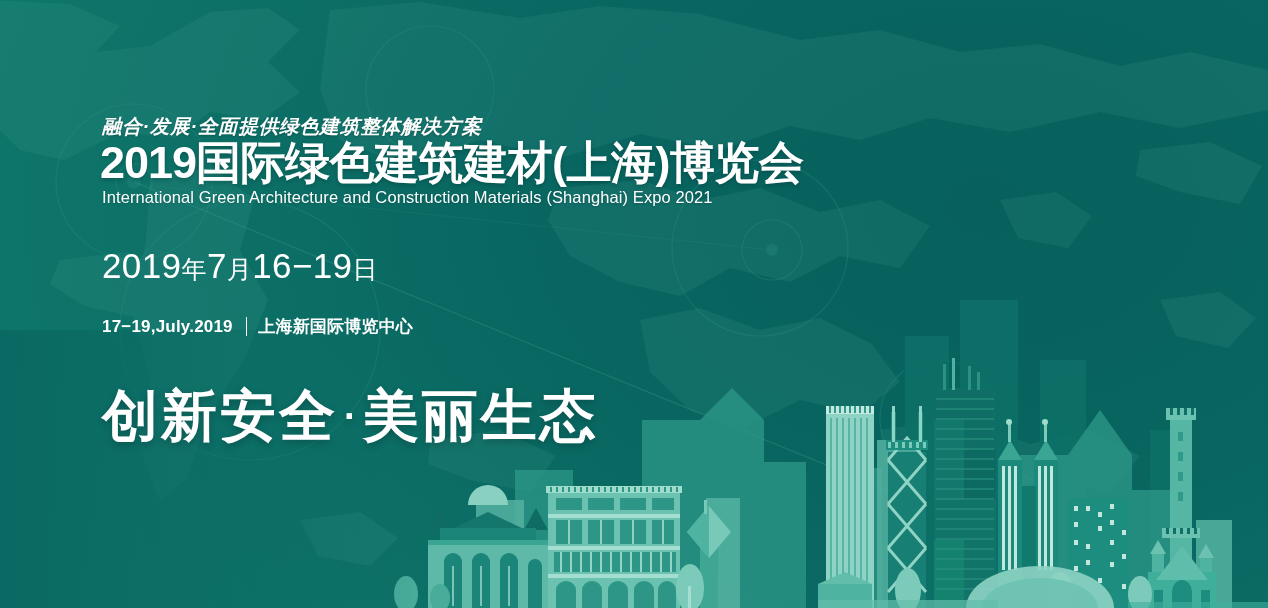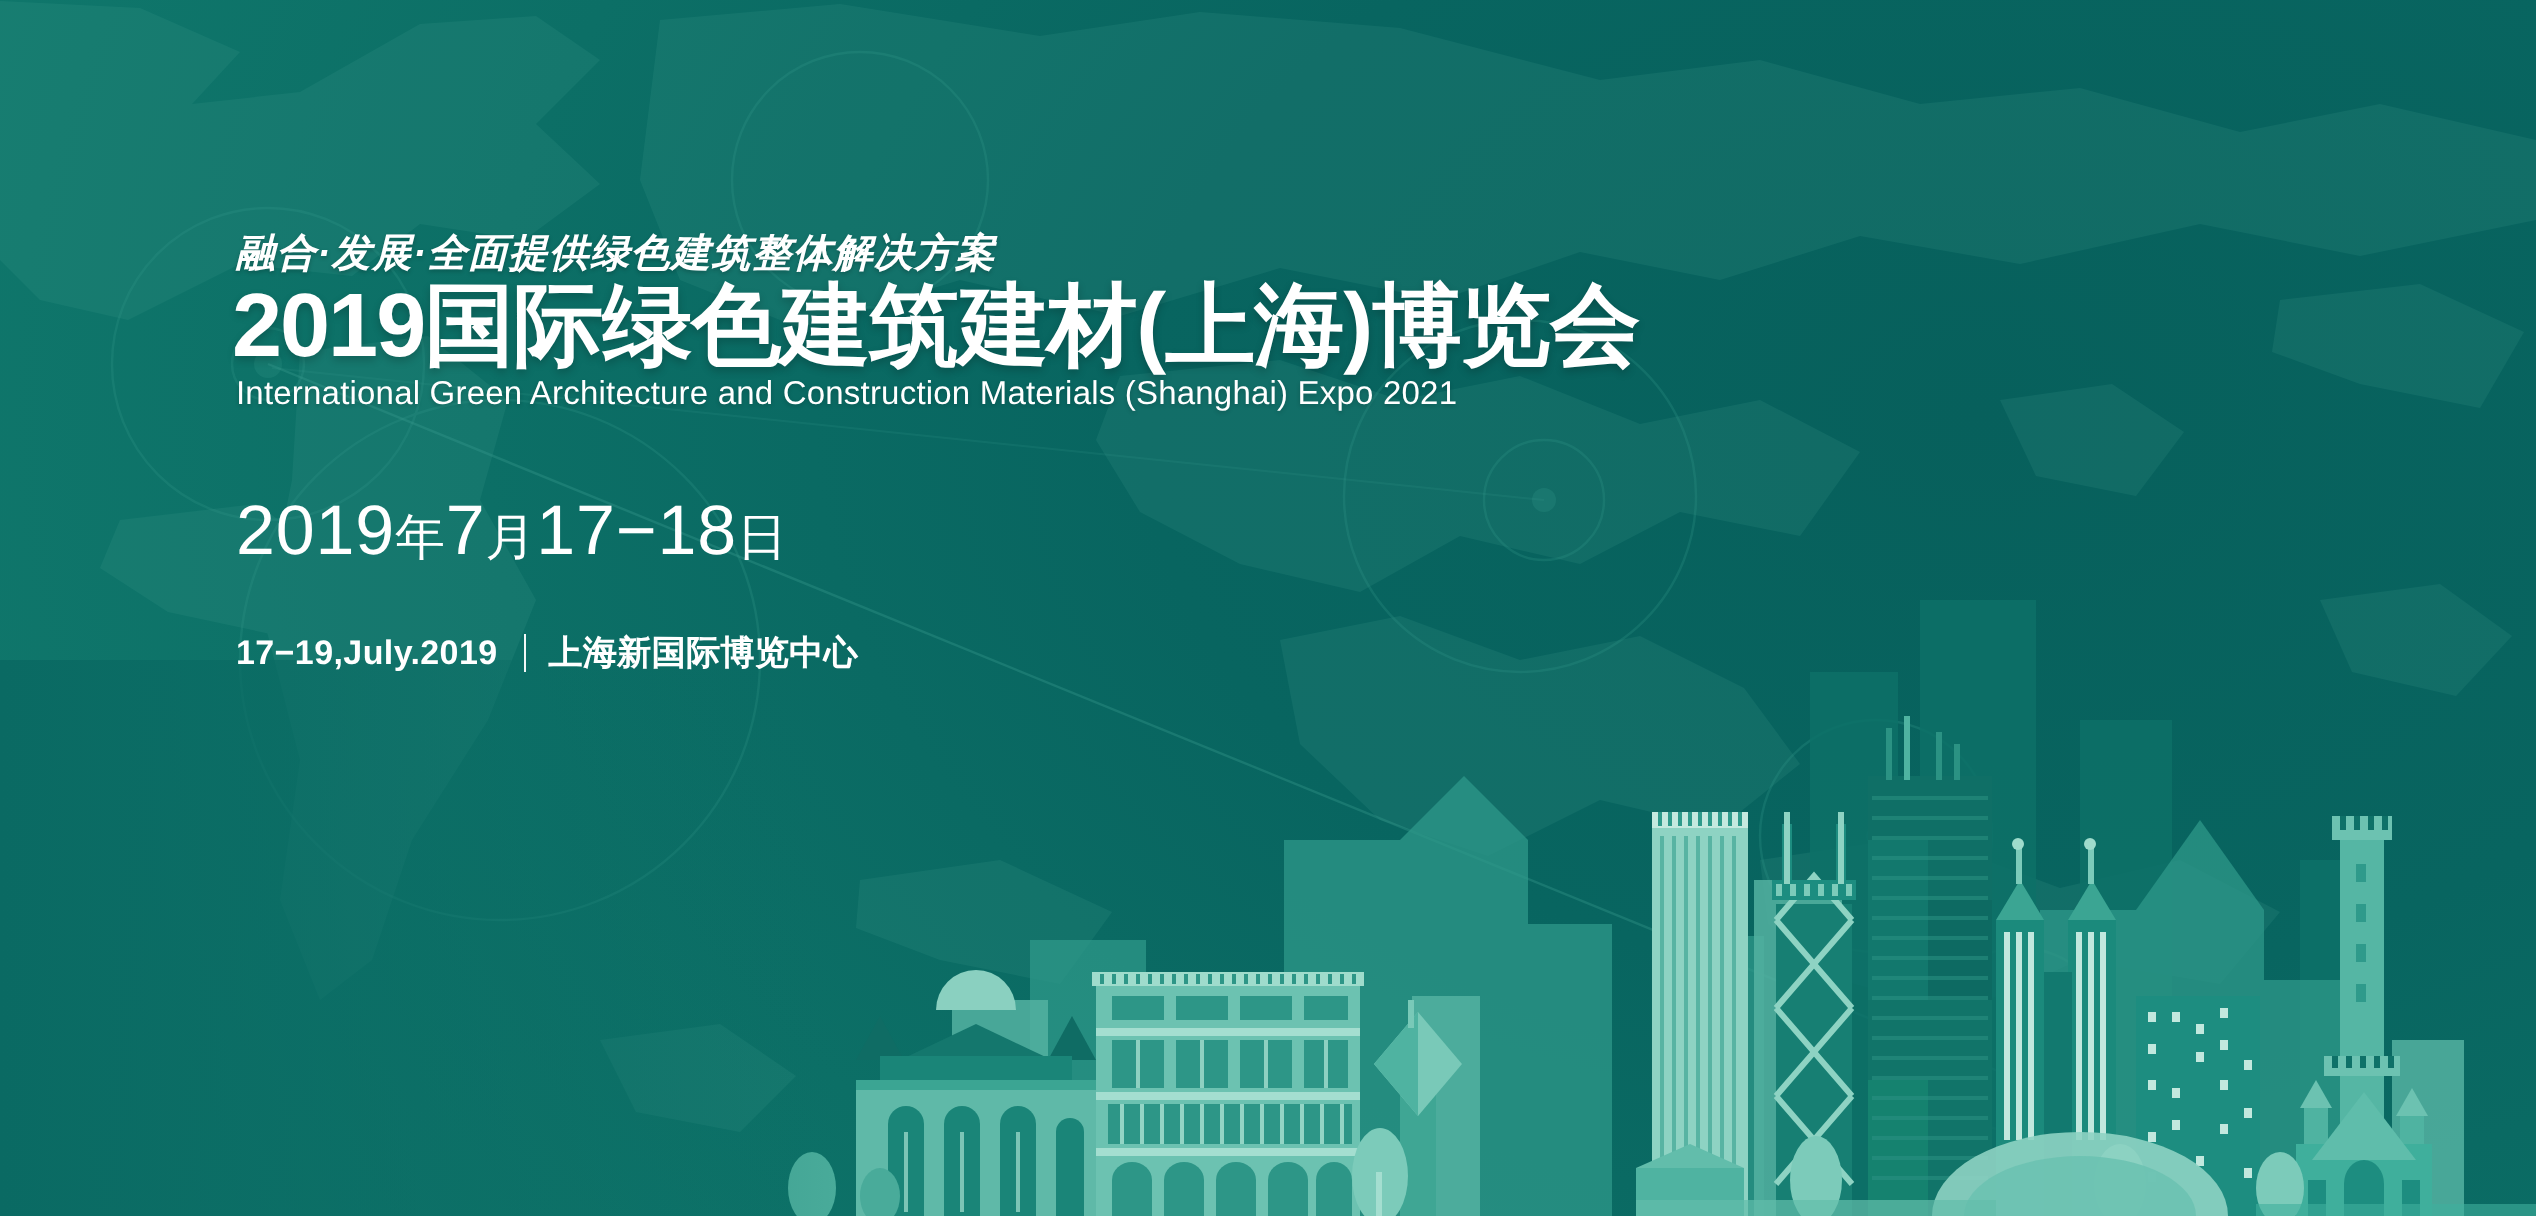--- a/index.html
+++ b/index.html
@@ -30,21 +30,21 @@
   .skyline {
     position: absolute;
     left: 0; bottom: 0;
     width: 1268px; height: 608px;
     pointer-events: none;
   }
 
   
   .text-wrap {
     position: absolute;
-    left: 116px;
+    left: 100px;
     top: 0;
     width: 860px;
     height: 524px;
   }
   .tagline {
     position: absolute;
     top: 113px; left: 2px;
     font-size: 19.5px;
     font-weight: bold;
     font-style: italic;
@@ -528,25 +528,28 @@
 
     <div class="tagline">融合·发展·全面提供绿色建筑整体解决方案</div>
 
     <div class="main-title">
       <span class="yr">2019</span><span>国际绿色建筑建材(上海)博览会</span>
     </div>
 
     <div class="subtitle-en">International Green Architecture and Construction Materials (Shanghai) Expo 2021</div>
 
     <div class="date-cn">
-      <span>2019</span><span class="unit">年</span><span>7</span><span class="unit">月</span><span>17−18</span><span class="unit">日</span>
+      <span>2019</span><span class="unit">年</span><span>7</span><span class="unit">月</span><span>16−19</span><span class="unit">日</span>
     </div>
 
 
     <div class="venue-line">
       <span>17−19,July.2019</span>
       <span class="bar"></span>
       <span>上海新国际博览中心</span>
     </div>
 
+    <div class="slogan">
+      <span>创新安全</span><span class="dot">·</span><span>美丽生态</span>
+    </div>
 
   </div>
 </div>
 
 </body></html>

